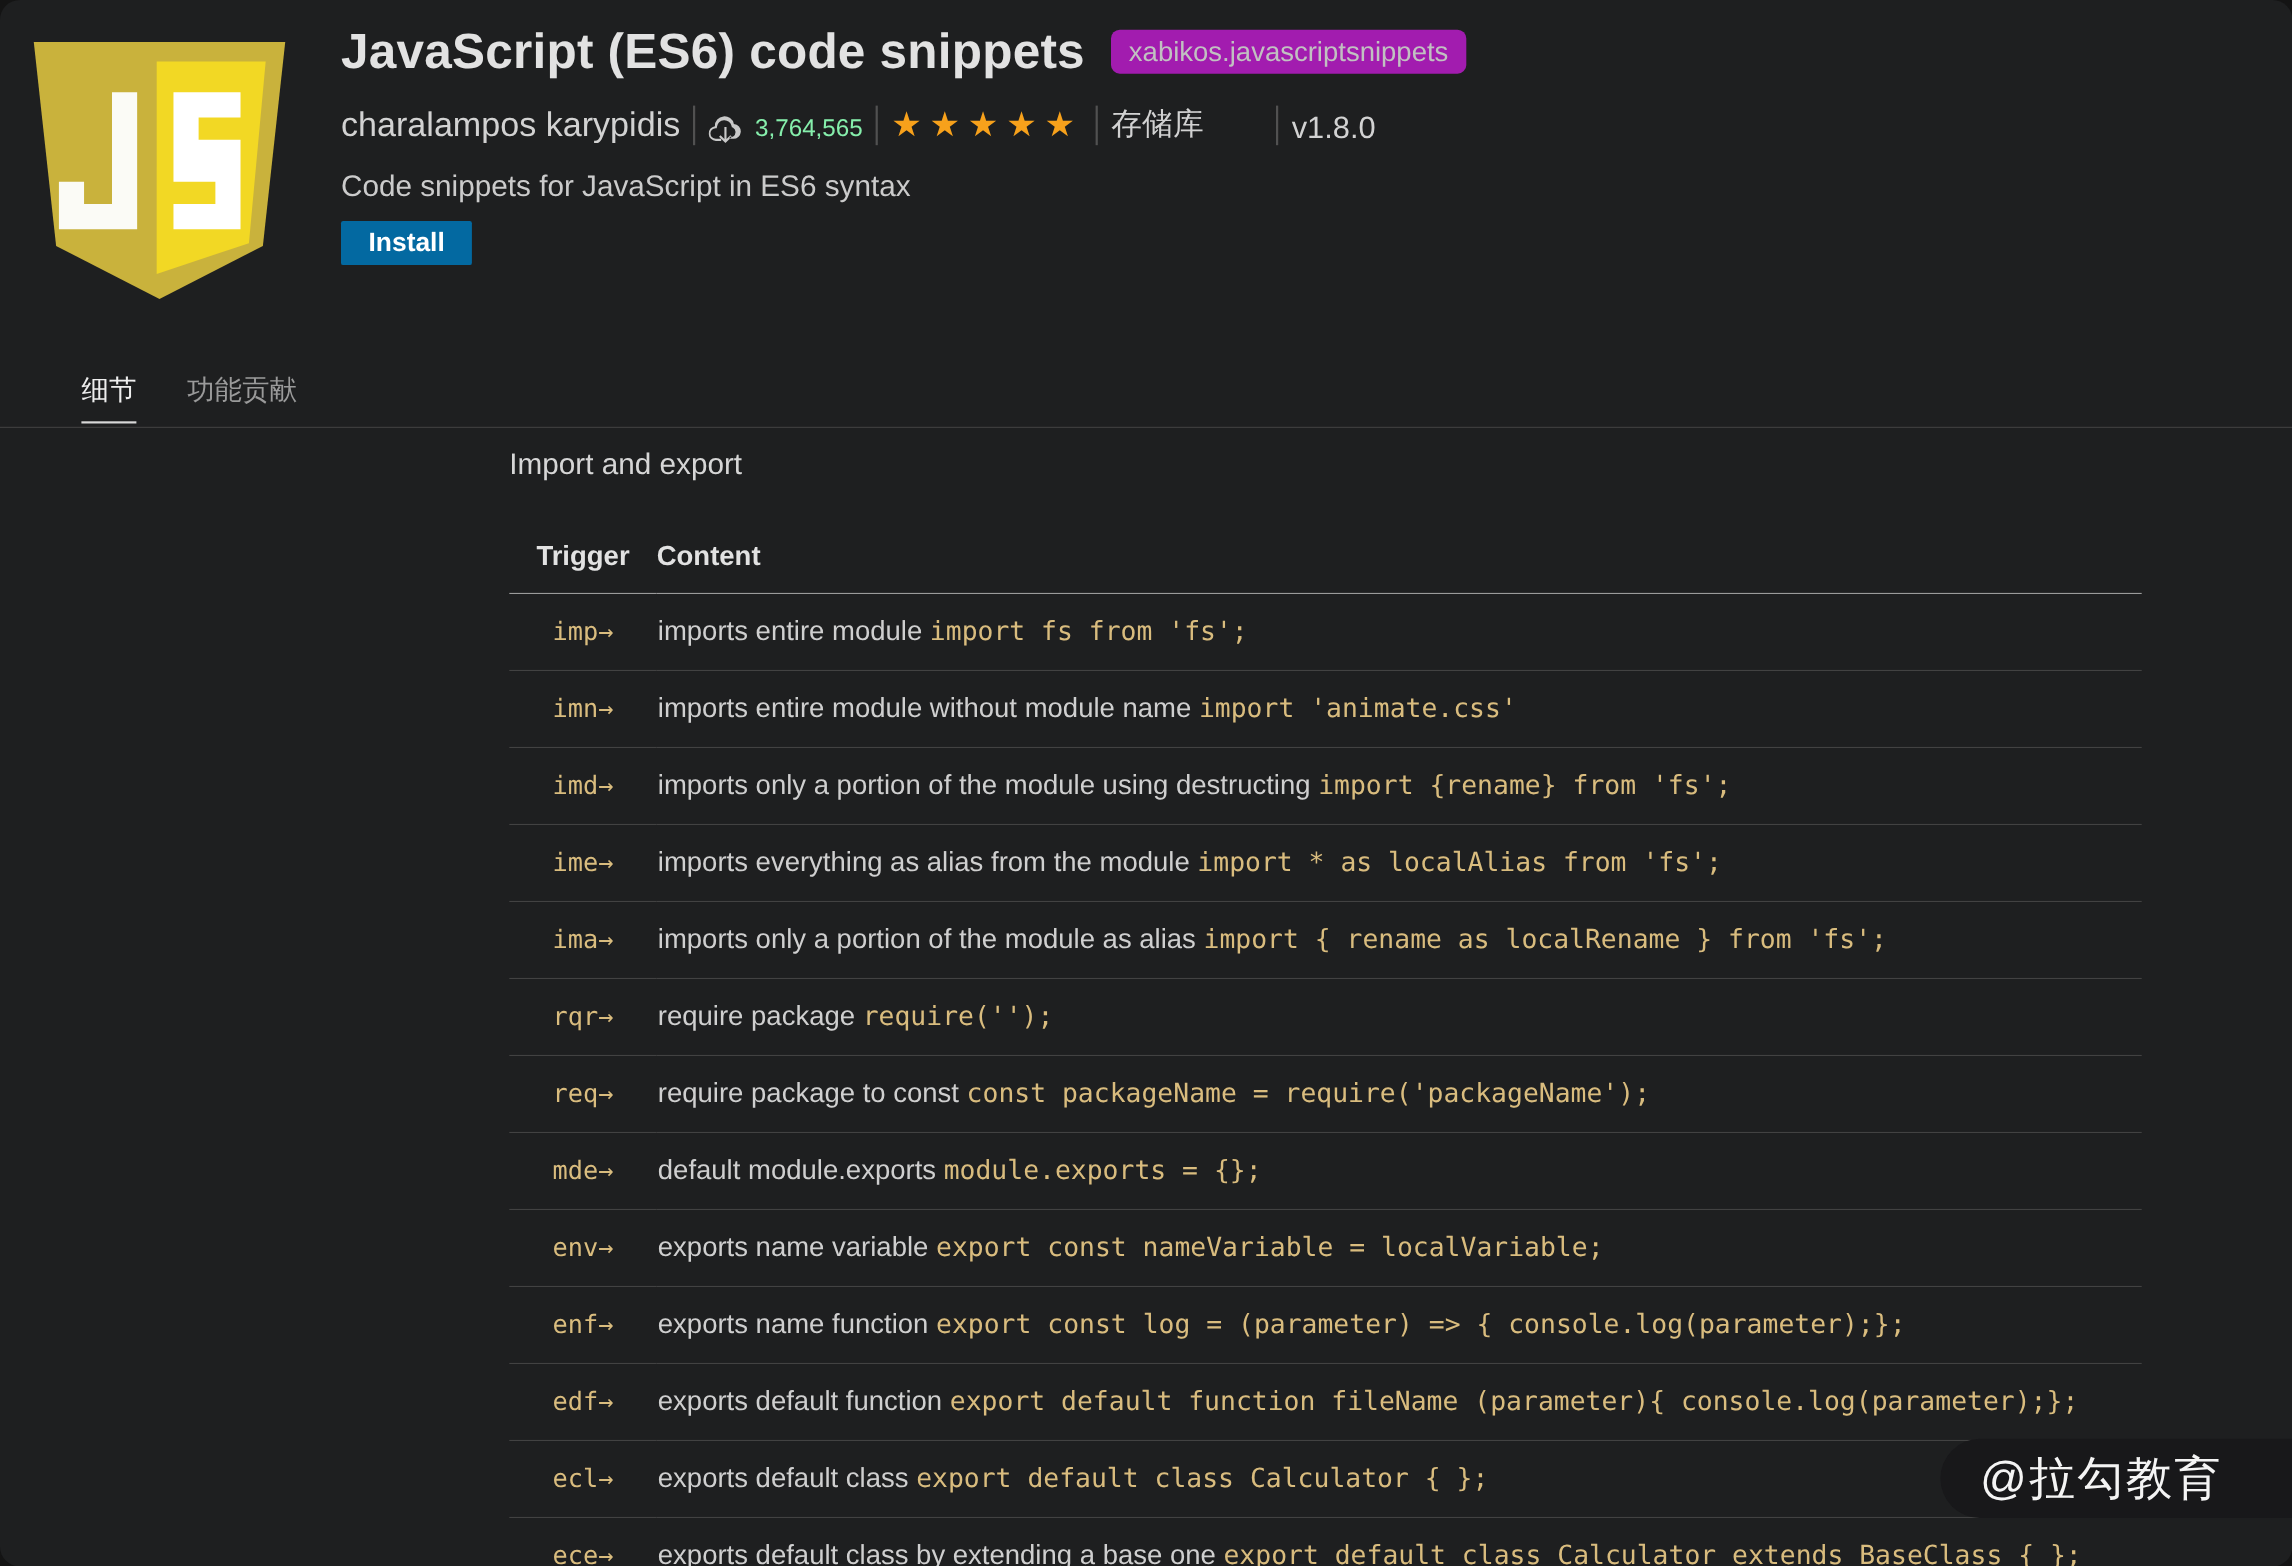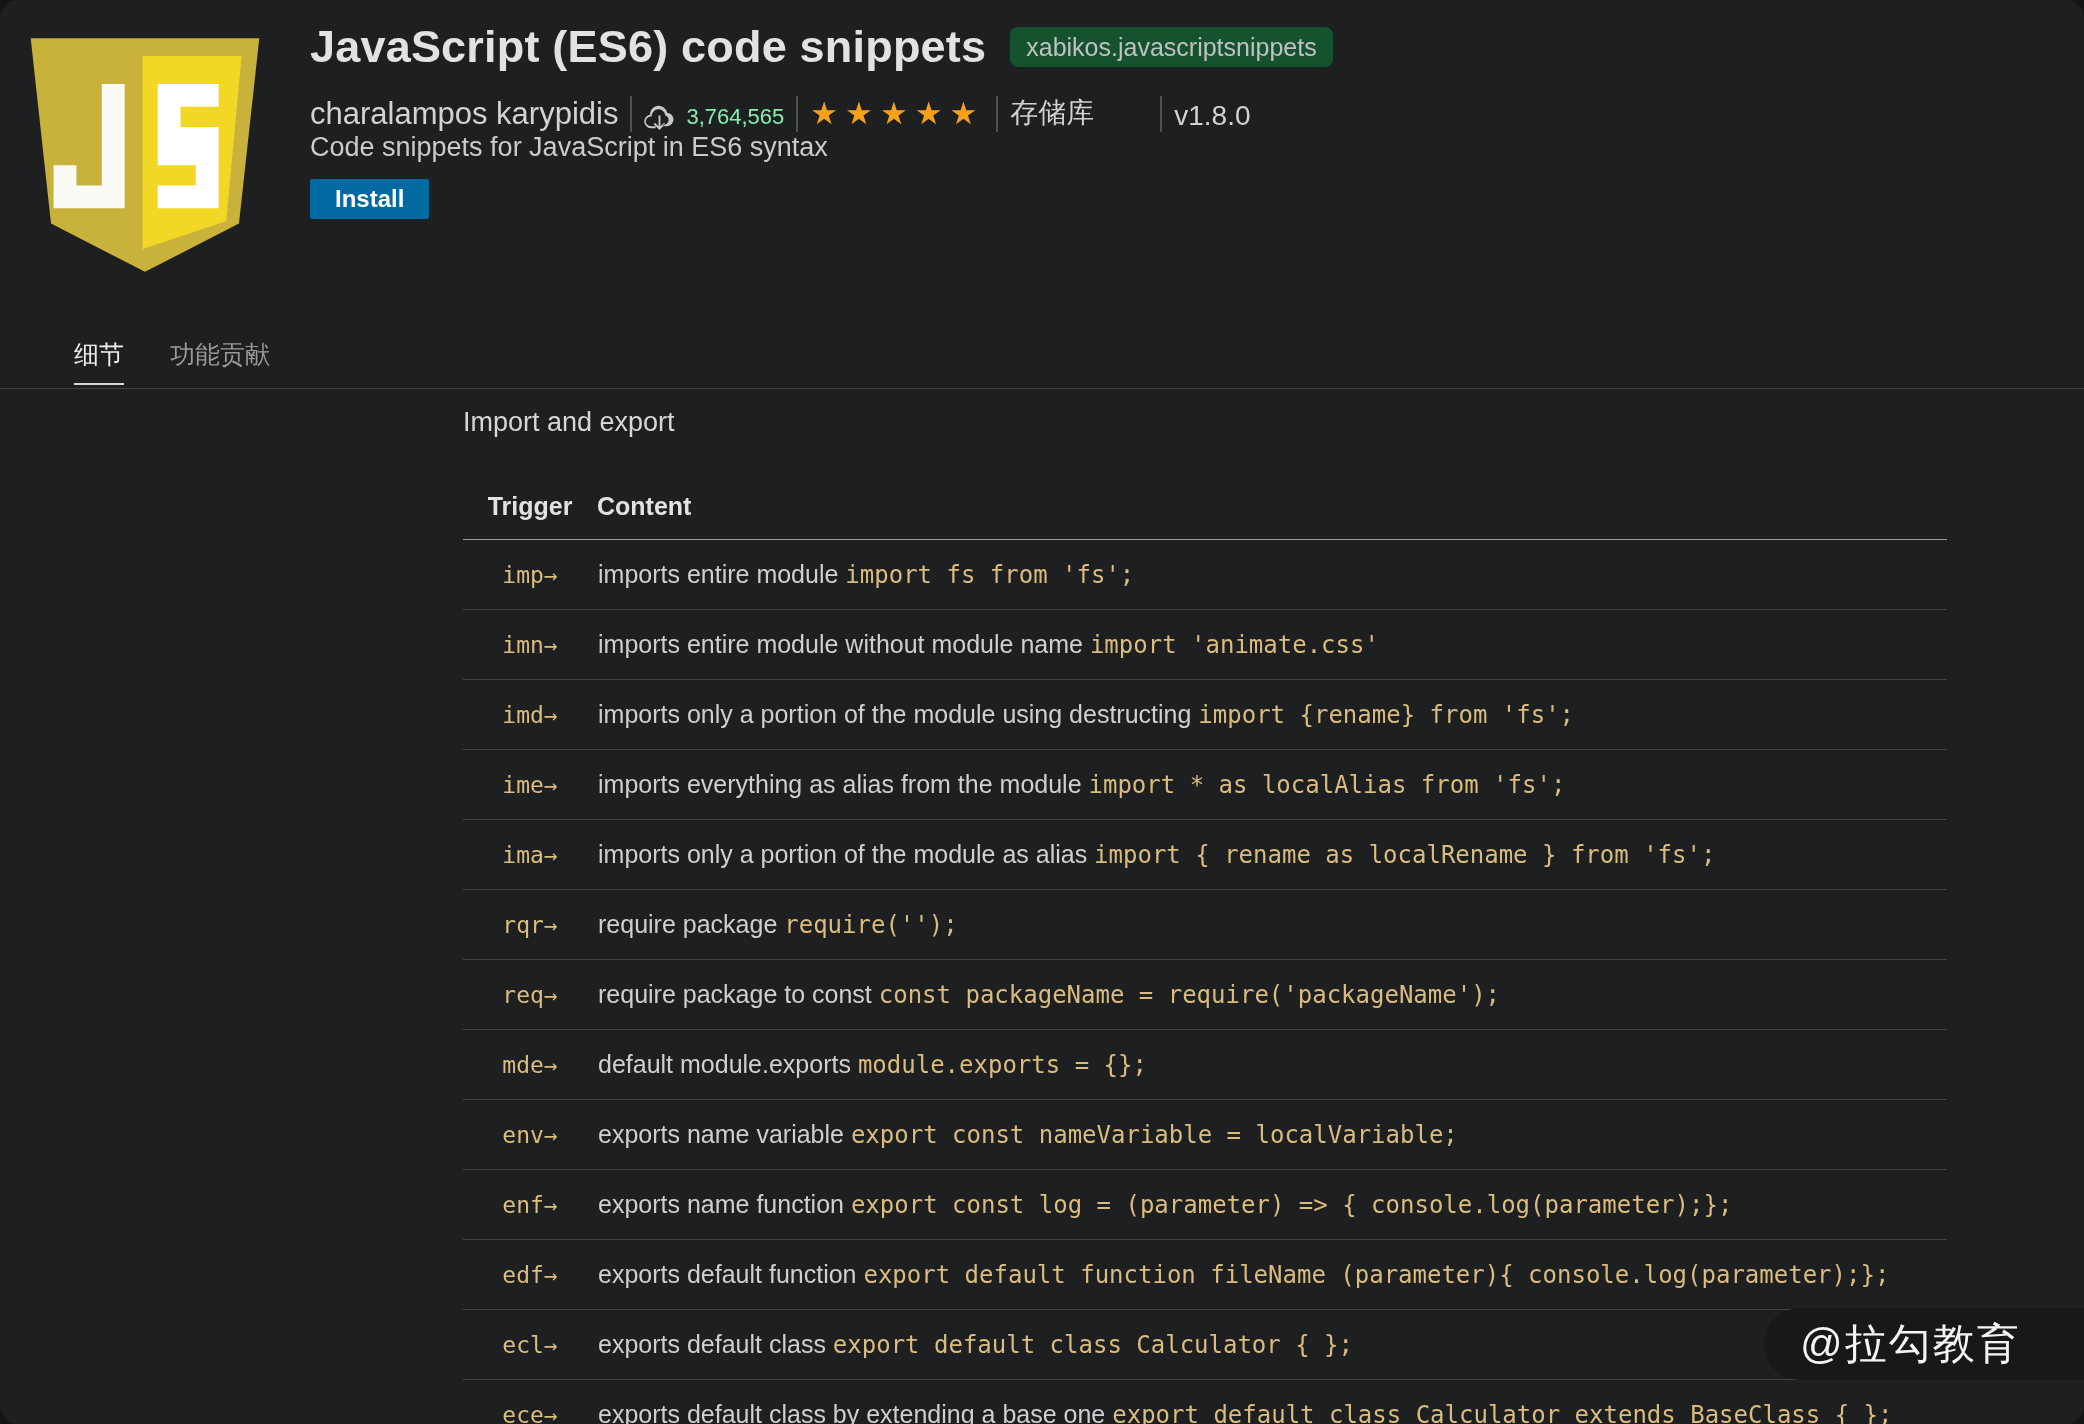--- a/index.html
+++ b/index.html
@@ -6,32 +6,32 @@
   .page{position:relative;width:2084px;height:1424px;background:#1e1f20;overflow:hidden;
         font-family:"Liberation Sans",sans-serif;border-radius:18px;-webkit-font-smoothing:antialiased;}
 
   
   .logo-box{position:absolute;left:18px;top:24px;width:254px;height:262px;}
   .logo-box svg{width:100%;height:100%;display:block;}
 
   .header-block{position:absolute;left:310px;top:18px;}
   .title-row{display:flex;align-items:center;gap:24px;}
   .title{font-size:45px;font-weight:bold;color:#e2e2e2;letter-spacing:0.2px;line-height:58px;}
-  .badge{background:#14532d;color:#c1c1c1;font-size:25px;padding:6px 16px;border-radius:8px;line-height:28px;}
+  .badge{background:#a21caf;color:#c1c1c1;font-size:25px;padding:6px 16px;border-radius:8px;line-height:28px;}
 
   .meta-row{display:flex;align-items:flex-end;gap:12px;margin-top:10px;height:46px;}
   .publisher{font-size:31px;color:#d2d2d2;cursor:pointer;}
   .vdiv{width:2px;height:36px;background:#515151;}
   .downloads{display:flex;align-items:center;gap:11px;font-size:22px;color:#86efac;}
   .downloads svg{width:31px;height:31px;}
   .stars{font-size:31px;color:#f7a11b;letter-spacing:7px;cursor:pointer;white-space:nowrap;}
   .repo{font-size:28px;color:#d2d2d2;margin-right:54px;cursor:pointer;}
   .version{font-size:28px;color:#d2d2d2;}
 
-  .desc{font-size:27px;color:#cbcbcb;}
+  .desc{margin-top:22px;font-size:27px;color:#cbcbcb;}
   .install{margin-top:16px;display:inline-block;background:#0369a1;color:#ffffff;font-size:24px;
            font-weight:600;padding:5px 25px;border:none;border-radius:2px;cursor:pointer;line-height:30px;}
 
   
   .tabs{position:absolute;left:30px;top:338px;display:flex;gap:46px;font-size:25px;margin-left:44px;}
   .tab{color:#9a9a9a;padding-bottom:12px;cursor:pointer;}
   .tab.active{color:#eeeeee;border-bottom:2px solid #d8d8d8;}
   .tabs-line{position:absolute;left:0;top:388px;width:2084px;height:1px;background:#404040;}
 
   

